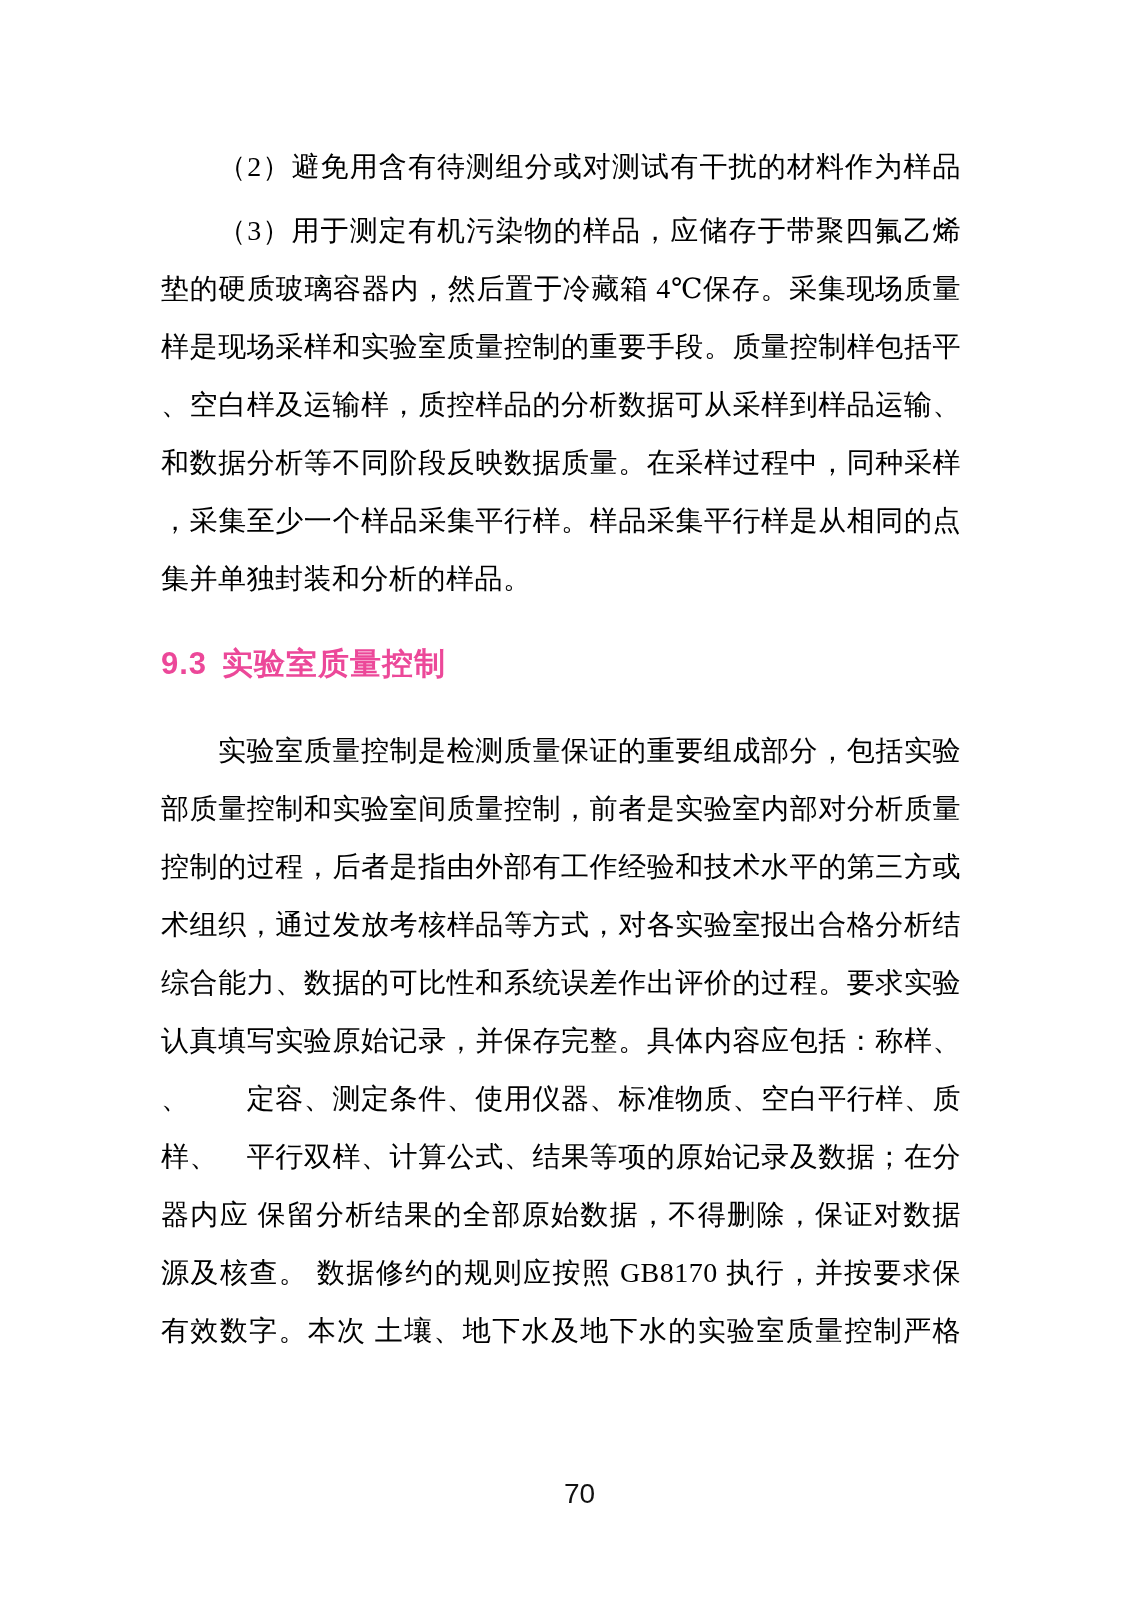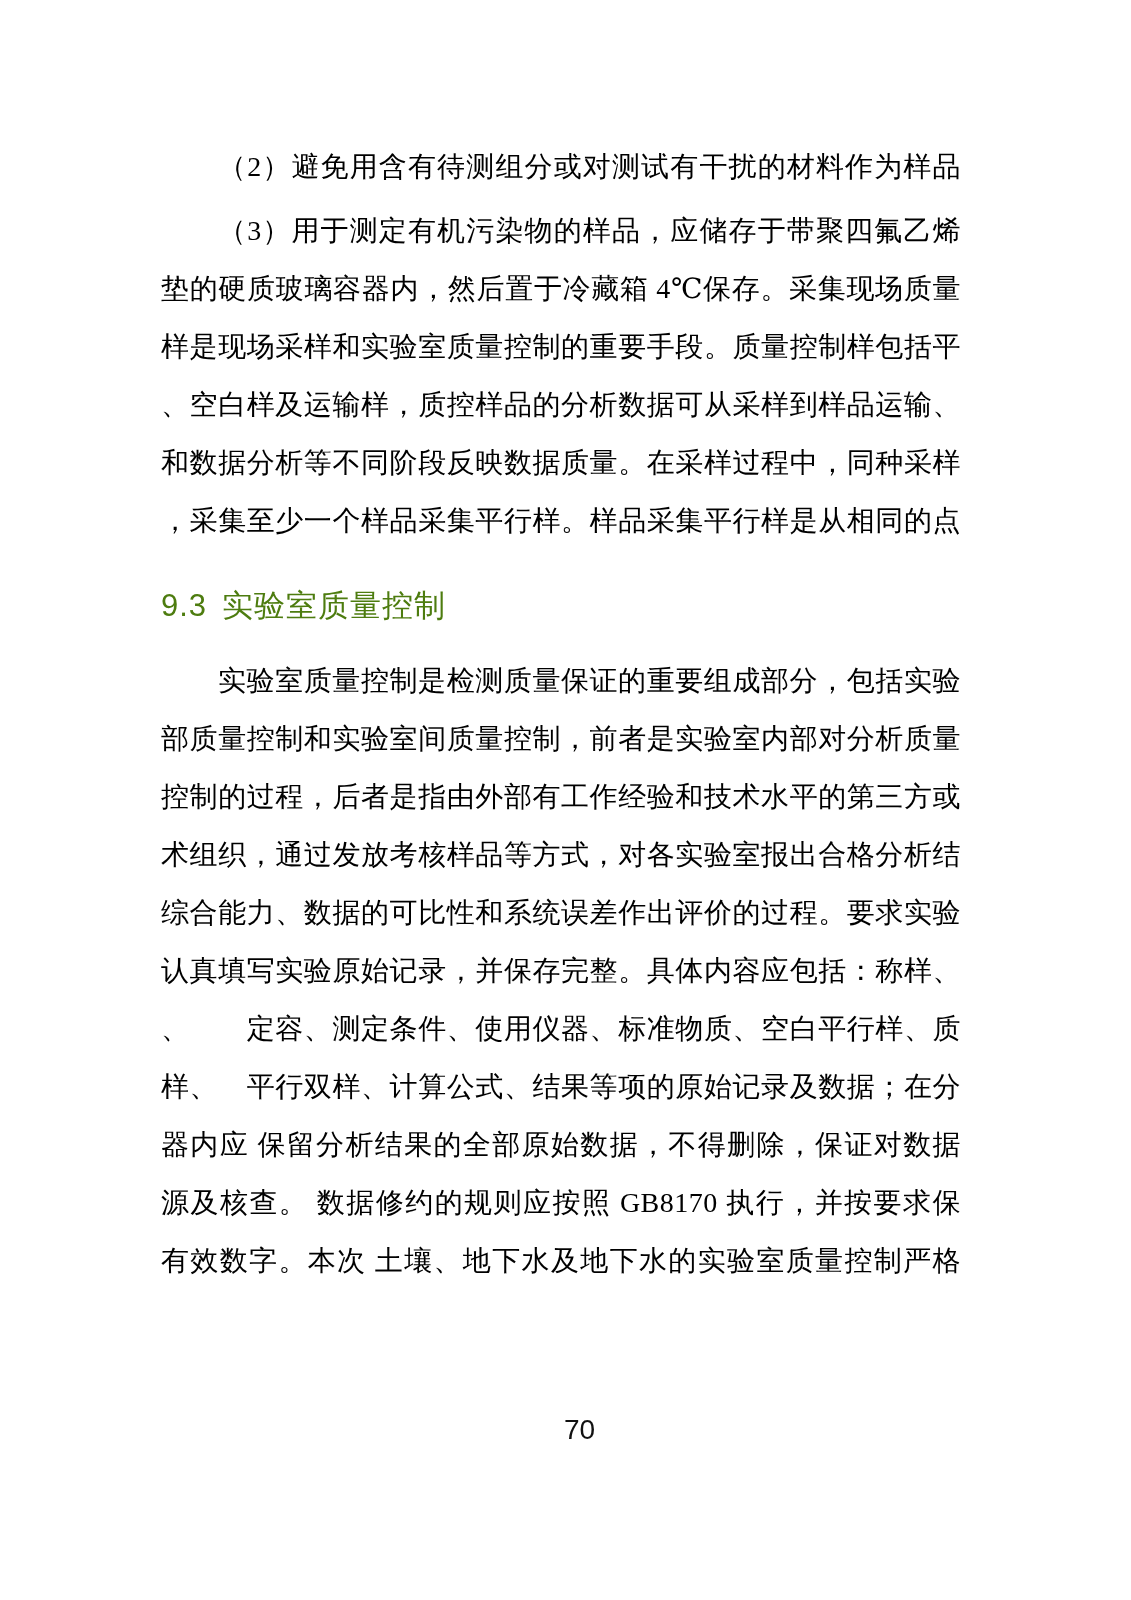--- a/index.html
+++ b/index.html
@@ -28,33 +28,33 @@
     line-height: 58px;
     letter-spacing: 0.5px;
     text-align: justify;
     text-justify: inter-character;
     white-space: pre-wrap;
     overflow: hidden;
   }
   .line.fill { text-align-last: justify; }
   .line.indent { text-indent: 57px; }
   .heading {
-    margin: 34px 0 24px 0;
+    margin: 34px 0 36px 0;
     font-family: "Liberation Sans", "DejaVu Sans", sans-serif;
-    font-weight: normal;
+    font-weight: bold;
     font-size: 31px;
     line-height: 44px;
-    color: #4d7c0f;
+    color: #ec4899;
   }
   .heading-number { margin-right: 15px; letter-spacing: 1px; }
   .heading-title { letter-spacing: 1px; }
   .footer {
     position: absolute;
     left: 0;
-    top: 1414px;
+    top: 1478px;
     width: 100%;
     text-align: center;
   }
   .page-number {
     display: inline-block;
     font-family: "Liberation Sans", "DejaVu Sans", sans-serif;
     font-size: 28px;
     color: #111111;
     transform: translateX(14px);
   }
@@ -67,20 +67,21 @@
       <div class="paragraph">
         <div class="line indent fill">（2）避免用含有待测组分或对测试有干扰的材料作为样品储存</div>
       </div>
       <div class="paragraph">
         <div class="line indent fill">（3）用于测定有机污染物的样品，应储存于带聚四氟乙烯密封</div>
         <div class="line fill">垫的硬质玻璃容器内，然后置于冷藏箱 4℃保存。采集现场质量控制</div>
         <div class="line fill">样是现场采样和实验室质量控制的重要手段。质量控制样包括平行样</div>
         <div class="line fill">、空白样及运输样，质控样品的分析数据可从采样到样品运输、贮存</div>
         <div class="line fill">和数据分析等不同阶段反映数据质量。在采样过程中，同种采样介质</div>
         <div class="line fill">，采集至少一个样品采集平行样。样品采集平行样是从相同的点位收</div>
+        <div class="line">集并单独封装和分析的样品。</div>
       </div>
       <h2 class="heading"><span class="heading-number">9.3</span><span class="heading-title">实验室质量控制</span></h2>
       <div class="paragraph">
         <div class="line indent fill">实验室质量控制是检测质量保证的重要组成部分，包括实验室内</div>
         <div class="line fill">部质量控制和实验室间质量控制，前者是实验室内部对分析质量进行</div>
         <div class="line fill">控制的过程，后者是指由外部有工作经验和技术水平的第三方或者技</div>
         <div class="line fill">术组织，通过发放考核样品等方式，对各实验室报出合格分析结果的</div>
         <div class="line fill">综合能力、数据的可比性和系统误差作出评价的过程。要求实验人员</div>
         <div class="line fill">认真填写实验原始记录，并保存完整。具体内容应包括：称样、消解</div>
         <div class="line fill">、　　定容、测定条件、使用仪器、标准物质、空白平行样、质控平行</div>

